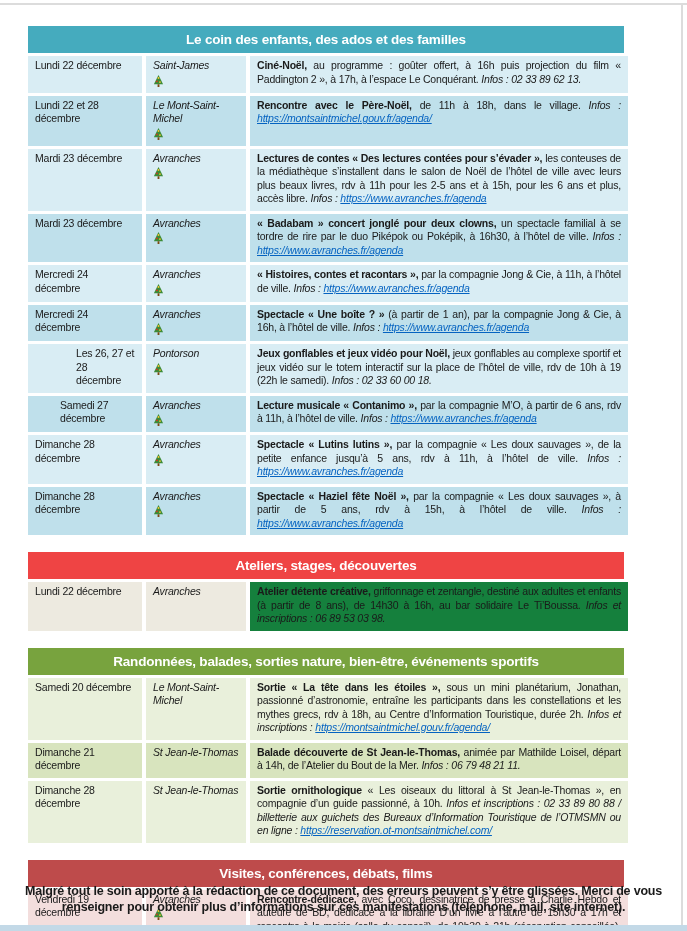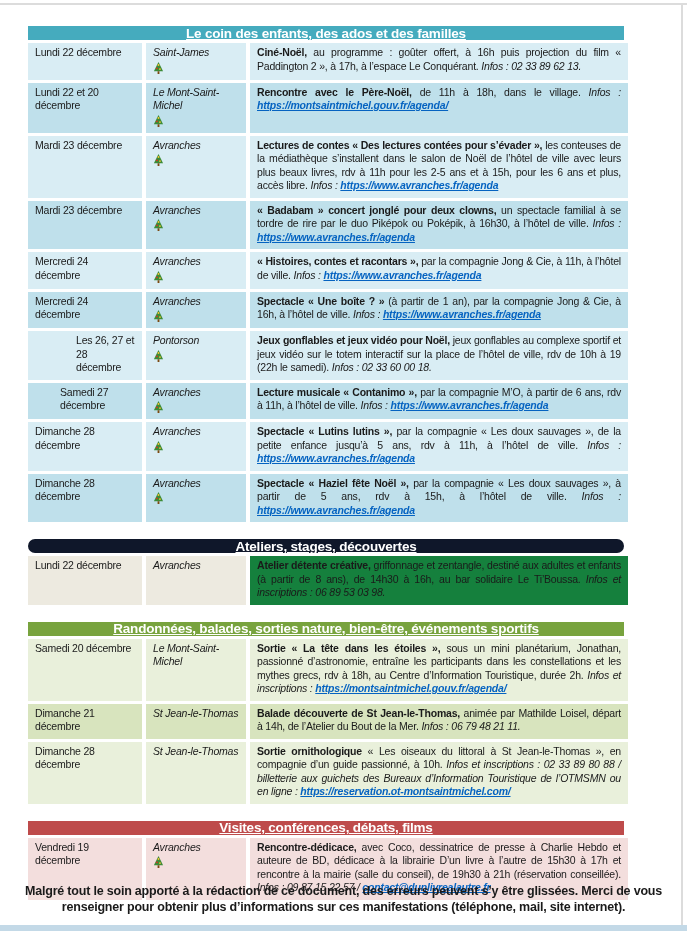--- a/index.html
+++ b/index.html
@@ -6,30 +6,30 @@
   body{
     width:687px;height:931px;position:relative;background:#ffffff;
     font-family:"Liberation Sans", sans-serif;color:#1a1a1a;overflow:hidden;
   }
   .top-line{position:absolute;top:3px;left:0;right:0;height:2px;background:#dcdcdc;}
   .right-line{position:absolute;top:3px;right:4px;bottom:6px;width:2px;background:#dcdcdc;}
   .bottom-strip{position:absolute;bottom:0;left:0;right:0;height:6px;background:#c3d9e7;}
   .content{padding:26px 0 0 28px;}
   .section{width:596px;margin-bottom:17px;}
   .section-header{
-    height:14px;display:flex;align-items:center;justify-content:center;
-    color:#ffffff;font-weight:bold;font-size:13.5px;letter-spacing:-0.2px;margin-bottom:3px;text-decoration:underline;
+    height:27px;display:flex;align-items:center;justify-content:center;
+    color:#ffffff;font-weight:bold;font-size:13.5px;letter-spacing:-0.2px;margin-bottom:3px;
   }
   .row{display:grid;grid-template-columns:114px 100px 378px;column-gap:4px;margin-bottom:3px;}
   .cell{padding:3px 7px 5px 7px;font-size:10.5px;line-height:13.5px;letter-spacing:-0.2px;}
   .loc{font-style:italic;}
   .desc{text-align:justify;}
   .desc b{font-weight:bold;}
   .info{font-style:italic;}
-  .link{color:#0563c1;font-style:italic;text-decoration:underline;cursor:pointer;word-break:normal;overflow-wrap:anywhere;font-weight:bold;}
+  .link{color:#0563c1;font-style:italic;text-decoration:underline;cursor:pointer;word-break:normal;overflow-wrap:anywhere;}
   .tree{display:block;margin-top:2px;width:11px;height:13px;}
   .footer{
     position:absolute;bottom:16px;left:0;right:0;text-align:center;
     font-weight:bold;font-size:12.5px;line-height:16px;letter-spacing:-0.2px;padding:0 24px;
   }
 </style>
 </head>
 <body>
 
 <div class="top-line"></div>
@@ -46,21 +46,21 @@
           <div class="cell loc" style="background: rgb(217, 237, 244);"><span>Saint-James</span><svg viewBox="0 0 12 14" class="tree">
               <polygon points="6,0 11,10 1,10" fill="#3d8b37"></polygon>
               <rect x="5" y="10" width="2" height="3" fill="#7b4a12"></rect>
               <circle cx="6" cy="3.2" r="1" fill="#f4c430"></circle>
               <circle cx="4.3" cy="6.8" r="1" fill="#d93025"></circle>
               <circle cx="7.6" cy="7.6" r="1" fill="#f4c430"></circle>
             </svg></div>
           <div class="cell desc" style="background: rgb(217, 237, 244);"><b>Ciné-Noël,</b><span> au programme : goûter offert, à 16h puis projection du film « Paddington 2 », à 17h, à l’espace Le Conquérant. </span><span class="info">Infos : 02 33 89 62 13.</span></div>
         </div>
         <div class="row">
-          <div class="cell" style="background: rgb(191, 224, 235);">Lundi 22 et 20 décembre</div>
+          <div class="cell" style="background: rgb(191, 224, 235);">Lundi 22 et 28 décembre</div>
           <div class="cell loc" style="background: rgb(191, 224, 235);"><span>Le Mont-Saint-Michel</span><svg viewBox="0 0 12 14" class="tree">
               <polygon points="6,0 11,10 1,10" fill="#3d8b37"></polygon>
               <rect x="5" y="10" width="2" height="3" fill="#7b4a12"></rect>
               <circle cx="6" cy="3.2" r="1" fill="#f4c430"></circle>
               <circle cx="4.3" cy="6.8" r="1" fill="#d93025"></circle>
               <circle cx="7.6" cy="7.6" r="1" fill="#f4c430"></circle>
             </svg></div>
           <div class="cell desc" style="background: rgb(191, 224, 235);"><b>Rencontre avec le Père-Noël,</b><span> de 11h à 18h, dans le village. </span><span class="info">Infos : </span><span class="link">https://montsaintmichel.gouv.fr/agenda/</span></div>
         </div>
         <div class="row">
@@ -146,21 +146,21 @@
               <polygon points="6,0 11,10 1,10" fill="#3d8b37"></polygon>
               <rect x="5" y="10" width="2" height="3" fill="#7b4a12"></rect>
               <circle cx="6" cy="3.2" r="1" fill="#f4c430"></circle>
               <circle cx="4.3" cy="6.8" r="1" fill="#d93025"></circle>
               <circle cx="7.6" cy="7.6" r="1" fill="#f4c430"></circle>
             </svg></div>
           <div class="cell desc" style="background: rgb(191, 224, 235);"><b>Spectacle « Haziel fête Noël »,</b><span> par la compagnie « Les doux sauvages », à partir de 5 ans, rdv à 15h, à l’hôtel de ville. </span><span class="info">Infos : </span><span class="link">https://www.avranches.fr/agenda</span></div>
         </div>
       </div>
       <div class="section">
-        <div class="section-header" style="background: #0f172a; border-radius: 10px;">
+        <div class="section-header" style="background: #ef4444;">
           <span>Ateliers, stages, découvertes</span>
         </div>
         <div class="row">
           <div class="cell" style="background: rgb(237, 234, 224);">Lundi 22 décembre</div>
           <div class="cell loc" style="background: rgb(237, 234, 224);"><span>Avranches</span></div>
           <div class="cell desc" style="background: #15803d;"><b>Atelier détente créative,</b><span> griffonnage et zentangle, destiné aux adultes et enfants (à partir de 8 ans), de 14h30 à 16h, au bar solidaire Le Ti’Boussa. </span><span class="info">Infos et inscriptions : 06 89 53 03 98.</span></div>
         </div>
       </div>
       <div class="section">
         <div class="section-header" style="background: rgb(120, 163, 62);">

